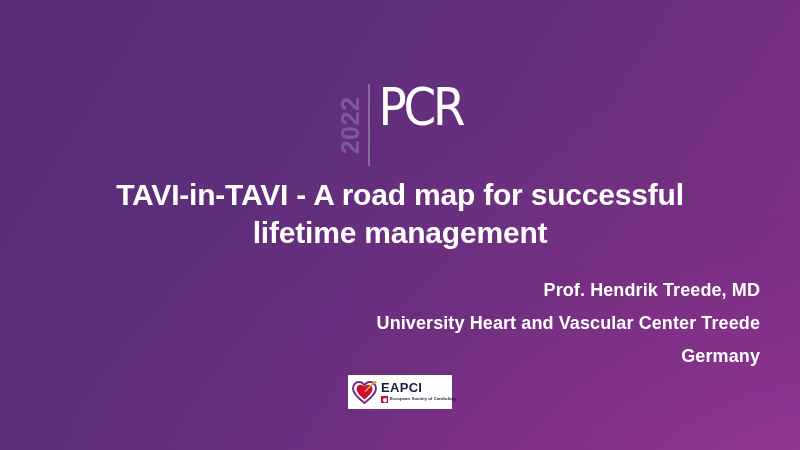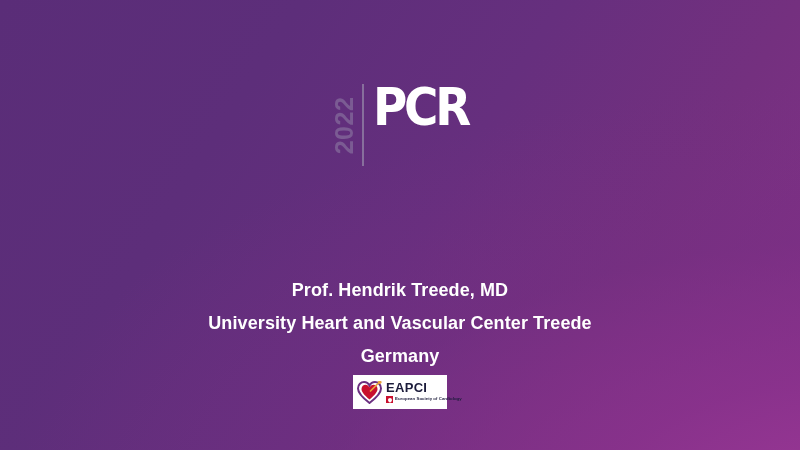--- a/index.html
+++ b/index.html
@@ -71,21 +71,21 @@
     align-self: stretch;
     opacity: 0.85;
   }
   .logo-text {
     display: flex;
     flex-direction: column;
     justify-content: flex-start;
   }
   .logo-pcr {
     font-size: 52px;
-    font-weight: bold;
+    font-weight: normal;
     line-height: 0.92;
     letter-spacing: -3.2px;
     color: #ffffff;
     font-family: "DejaVu Sans", sans-serif;
     font-stretch: condensed;
   }
   .logo-sub {
     font-size: 22px;
     font-style: italic;
     font-weight: normal;
@@ -118,34 +118,35 @@
     right: 40px;
     text-align: center;
   }
   .speaker-line {
     font-size: 18px;
     font-weight: bold;
     color: #ffffff;
     line-height: 1.0;
     margin-bottom: 15px;
     letter-spacing: 0.1px;
+    text-align: right;
   }
   .speaker-line:last-child { margin-bottom: 12px; }
 
   
   .eapci-wrap {
     position: absolute;
     top: 375px;
     left: 0;
     right: 0;
     display: flex;
     justify-content: center;
   }
   .eapci {
-    width: 94px;
+    width: 104px;
     height: 29px;
     background: #ffffff;
     display: flex;
     align-items: center;
     padding: 17px 4px;
     box-sizing: border-box;
   }
   .eapci-mark {
     width: 25px;
     height: 23px;
@@ -208,20 +209,24 @@
       <div class="logo-year">
         <span>2022</span>
       </div>
       <div class="logo-divider"></div>
       <div class="logo-text">
         <div class="logo-pcr">PCR</div>
       </div>
     </div>
   </div>
 
+  <div class="title">
+    <div>TAVI-in-TAVI - A road map for successful</div>
+    <div>lifetime management</div>
+  </div>
 
   <div class="speaker">
     <div class="speaker-line">Prof. Hendrik Treede, MD</div>
     <div class="speaker-line">University Heart and Vascular Center Treede</div>
     <div class="speaker-line">Germany</div>
   </div>
 
   <div class="eapci-wrap">
     <div class="eapci">
       <div class="eapci-mark">

